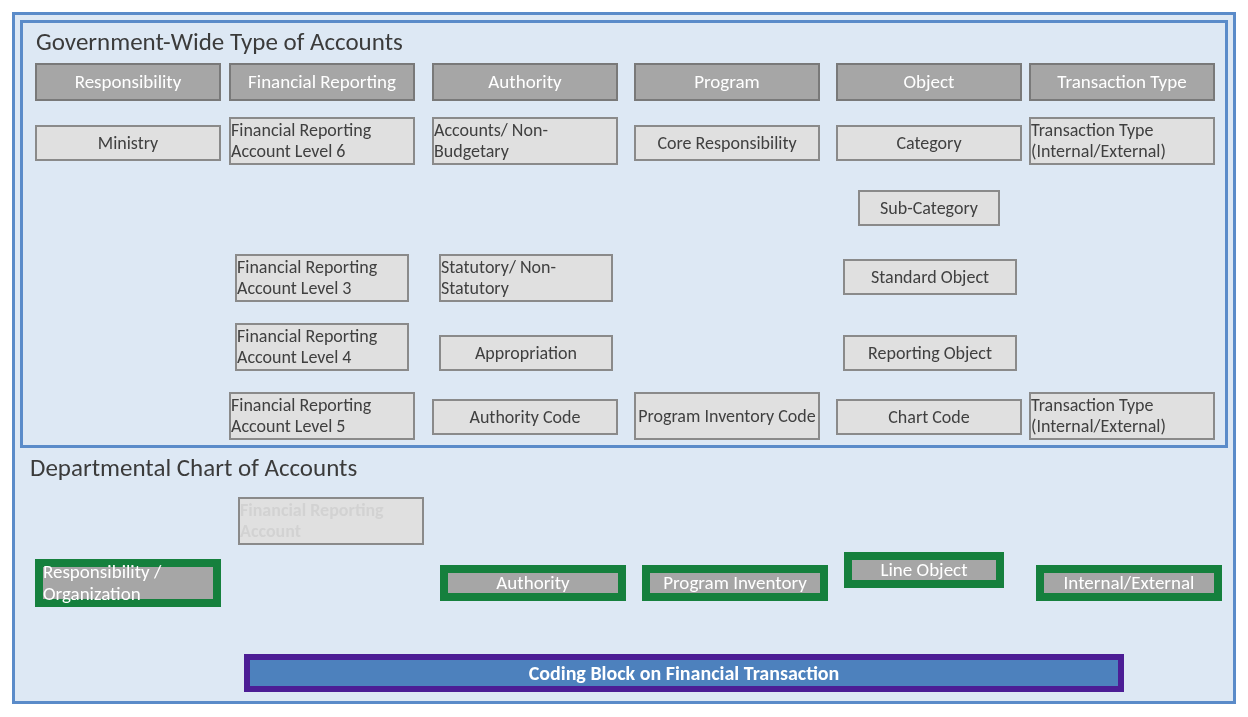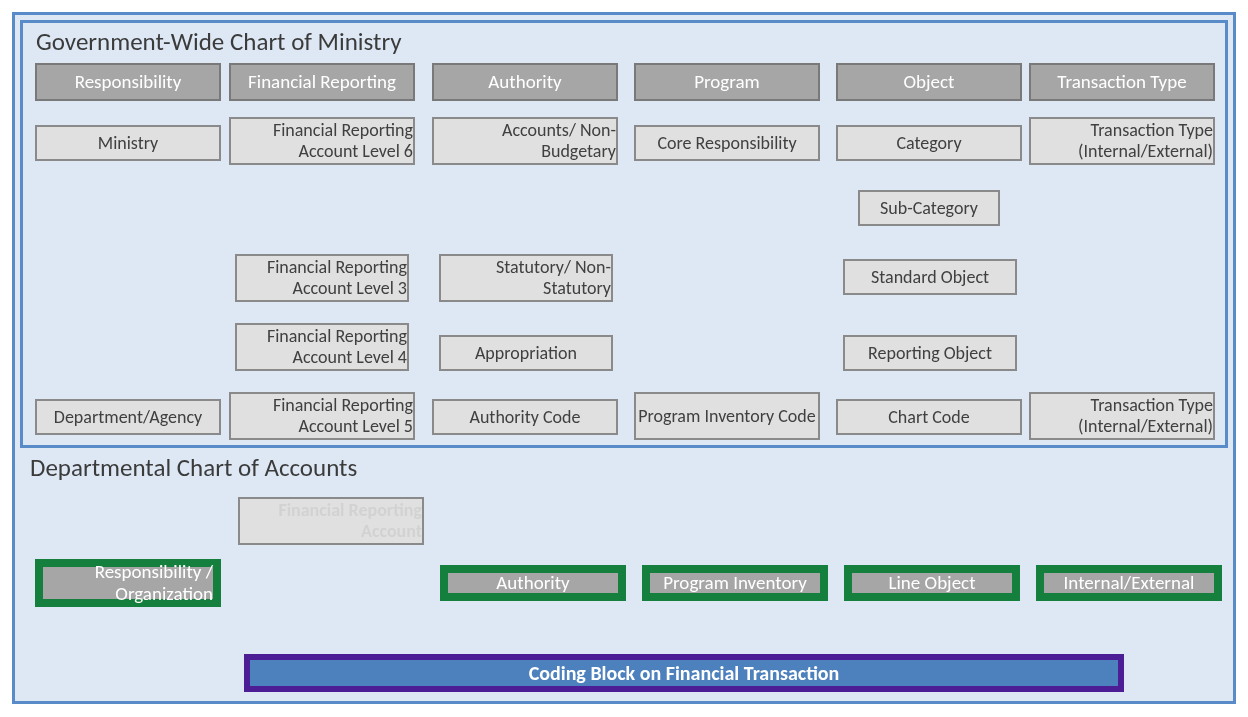--- a/index.html
+++ b/index.html
@@ -4,21 +4,21 @@
 <style>
   html,body{margin:0;padding:0;font-family:Calibri,Arial,sans-serif;font-size:17px;color:#3a3a3a}
   .canvas{position:relative;width:1248px;height:717px;background:#fff}
   svg.arrows{position:absolute;left:0;top:0;width:1248px;height:717px;pointer-events:none}
   .outer-box{position:absolute;left:12px;top:12px;width:1224px;height:692px;
     border:3px solid #5a8bc9;background:#dde8f4;box-sizing:border-box}
   .gwca-box{position:absolute;left:20px;top:20px;width:1208px;height:428px;
     border:3px solid #5a8bc9;background:#dde8f4;box-sizing:border-box}
   .title{position:absolute;font-size:25px;color:#3b3b3b}
   .hdr,.light-box,.dark-box,.coding-block{position:absolute;display:flex;align-items:center;
-    justify-content:center;text-align:right;box-sizing:border-box;line-height:1.15}
+    justify-content:center;text-align:left;box-sizing:border-box;line-height:1.15}
   .hdr{background:#a6a6a6;border:2px solid #797979;color:#fff;font-size:19px;height:38px}
   .dark-box{background:#a6a6a6;border:8px solid #15803d;color:#fff;font-size:19px}
   .light-box{background:#e0e0e0;border:2px solid #8a8a8a;color:#404040;font-size:18px}
   .coding-block{background:#4d81bd;border:6px solid #4c1d95;color:#fff;font-size:20px;font-weight:bold}
   .light-box.faded{color:#d2d2d2;font-weight:bold}
 </style>
 </head>
 <body>
 
 <div class="canvas">
@@ -69,21 +69,21 @@
     <path d="M1124 654 L1124 443"></path>
 
     <line x1="466" y1="529" x2="432" y2="529"></line>
   </g>
 </svg>
 
 <div class="outer-box"></div>
 
 <div class="gwca-box"></div>
 
-<div class="title" style="left:36px;top:26px">Government-Wide Chart of Ministry</div>
+<div class="title" style="left:36px;top:26px">Government-Wide Type of Accounts</div>
 <div class="title" style="left:30px;top:452px">Departmental Chart of Accounts</div>
 
 <div class="hdr" style="left:35px;top:63px;width:186px">Responsibility</div>
 <div class="hdr" style="left:229px;top:63px;width:186px">Financial Reporting</div>
 <div class="hdr" style="left:432px;top:63px;width:186px">Authority</div>
 <div class="hdr" style="left:634px;top:63px;width:186px">Program</div>
 <div class="hdr" style="left:836px;top:63px;width:186px">Object</div>
 <div class="hdr" style="left:1029px;top:63px;width:186px">Transaction Type</div>
 
 <div class="light-box" style="left:35px;top:125px;width:186px;height:36px">Ministry</div>
@@ -96,30 +96,29 @@
 <div class="light-box" style="left:858px;top:190px;width:142px;height:36px">Sub-Category</div>
 
 <div class="light-box" style="left:235px;top:254px;width:174px;height:48px">Financial Reporting Account Level 3</div>
 <div class="light-box" style="left:439px;top:254px;width:174px;height:48px">Statutory/ Non-Statutory</div>
 <div class="light-box" style="left:843px;top:259px;width:174px;height:36px">Standard Object</div>
 
 <div class="light-box" style="left:235px;top:323px;width:174px;height:48px">Financial Reporting Account Level 4</div>
 <div class="light-box" style="left:439px;top:335px;width:174px;height:36px">Appropriation</div>
 <div class="light-box" style="left:843px;top:335px;width:174px;height:36px">Reporting Object</div>
 
-<div class="light-box" style="left:35px;top:399px;width:186px;height:36px">Department/Agency</div>
 <div class="light-box" style="left:229px;top:392px;width:186px;height:48px">Financial Reporting Account Level 5</div>
 <div class="light-box" style="left:432px;top:399px;width:186px;height:36px">Authority Code</div>
 <div class="light-box" style="left:634px;top:392px;width:186px;height:48px">Program Inventory Code</div>
 <div class="light-box" style="left:836px;top:399px;width:186px;height:36px">Chart Code</div>
 <div class="light-box" style="left:1029px;top:392px;width:186px;height:48px">Transaction Type (Internal/External)</div>
 
 <div class="light-box faded" style="left:238px;top:497px;width:186px;height:48px">Financial Reporting Account</div>
 
 <div class="dark-box" style="left:35px;top:559px;width:186px;height:48px">Responsibility / Organization</div>
 <div class="dark-box" style="left:440px;top:565px;width:186px;height:36px">Authority</div>
 <div class="dark-box" style="left:642px;top:565px;width:186px;height:36px">Program Inventory</div>
-<div class="dark-box" style="left:844px;top:565px;width:176px;height:36px">Line Object</div>
+<div class="dark-box" style="left:844px;top:552px;width:160px;height:36px">Line Object</div>
 <div class="dark-box" style="left:1036px;top:565px;width:186px;height:36px">Internal/External</div>
 
 <div class="coding-block" style="left:244px;top:654px;width:880px;height:38px">Coding Block on Financial Transaction</div>
 
 </div>
 
 </body></html>

